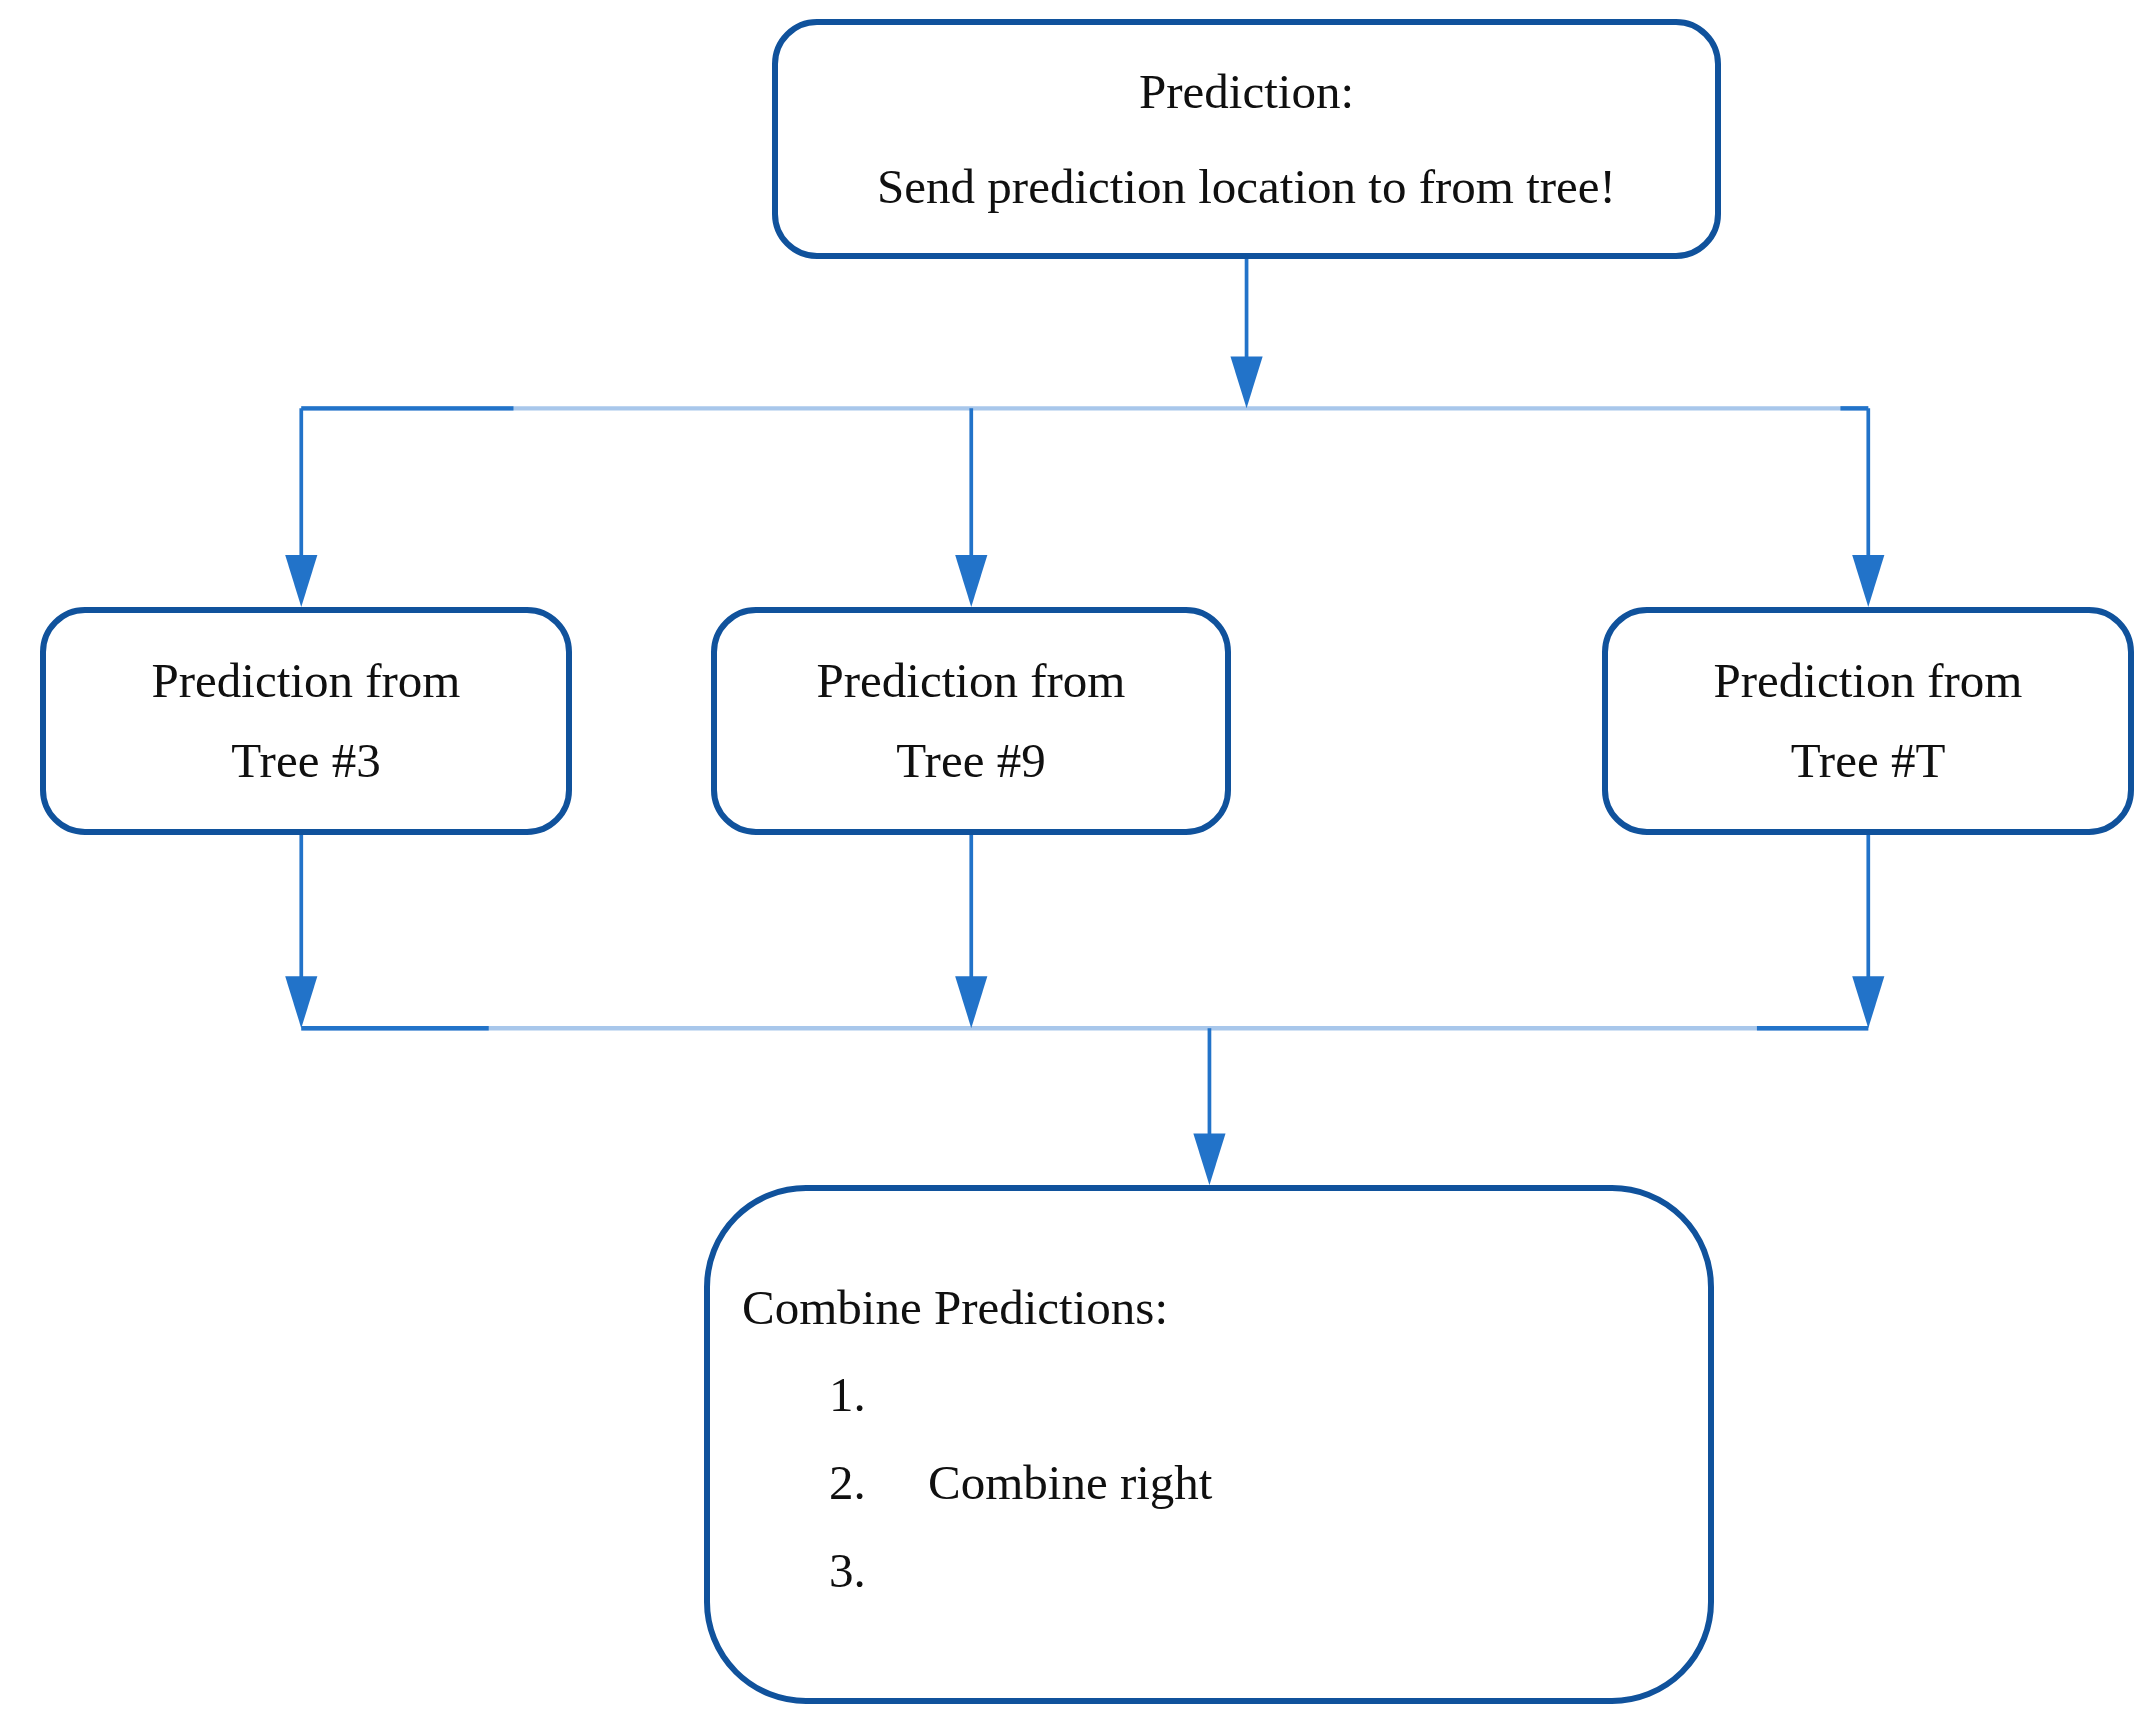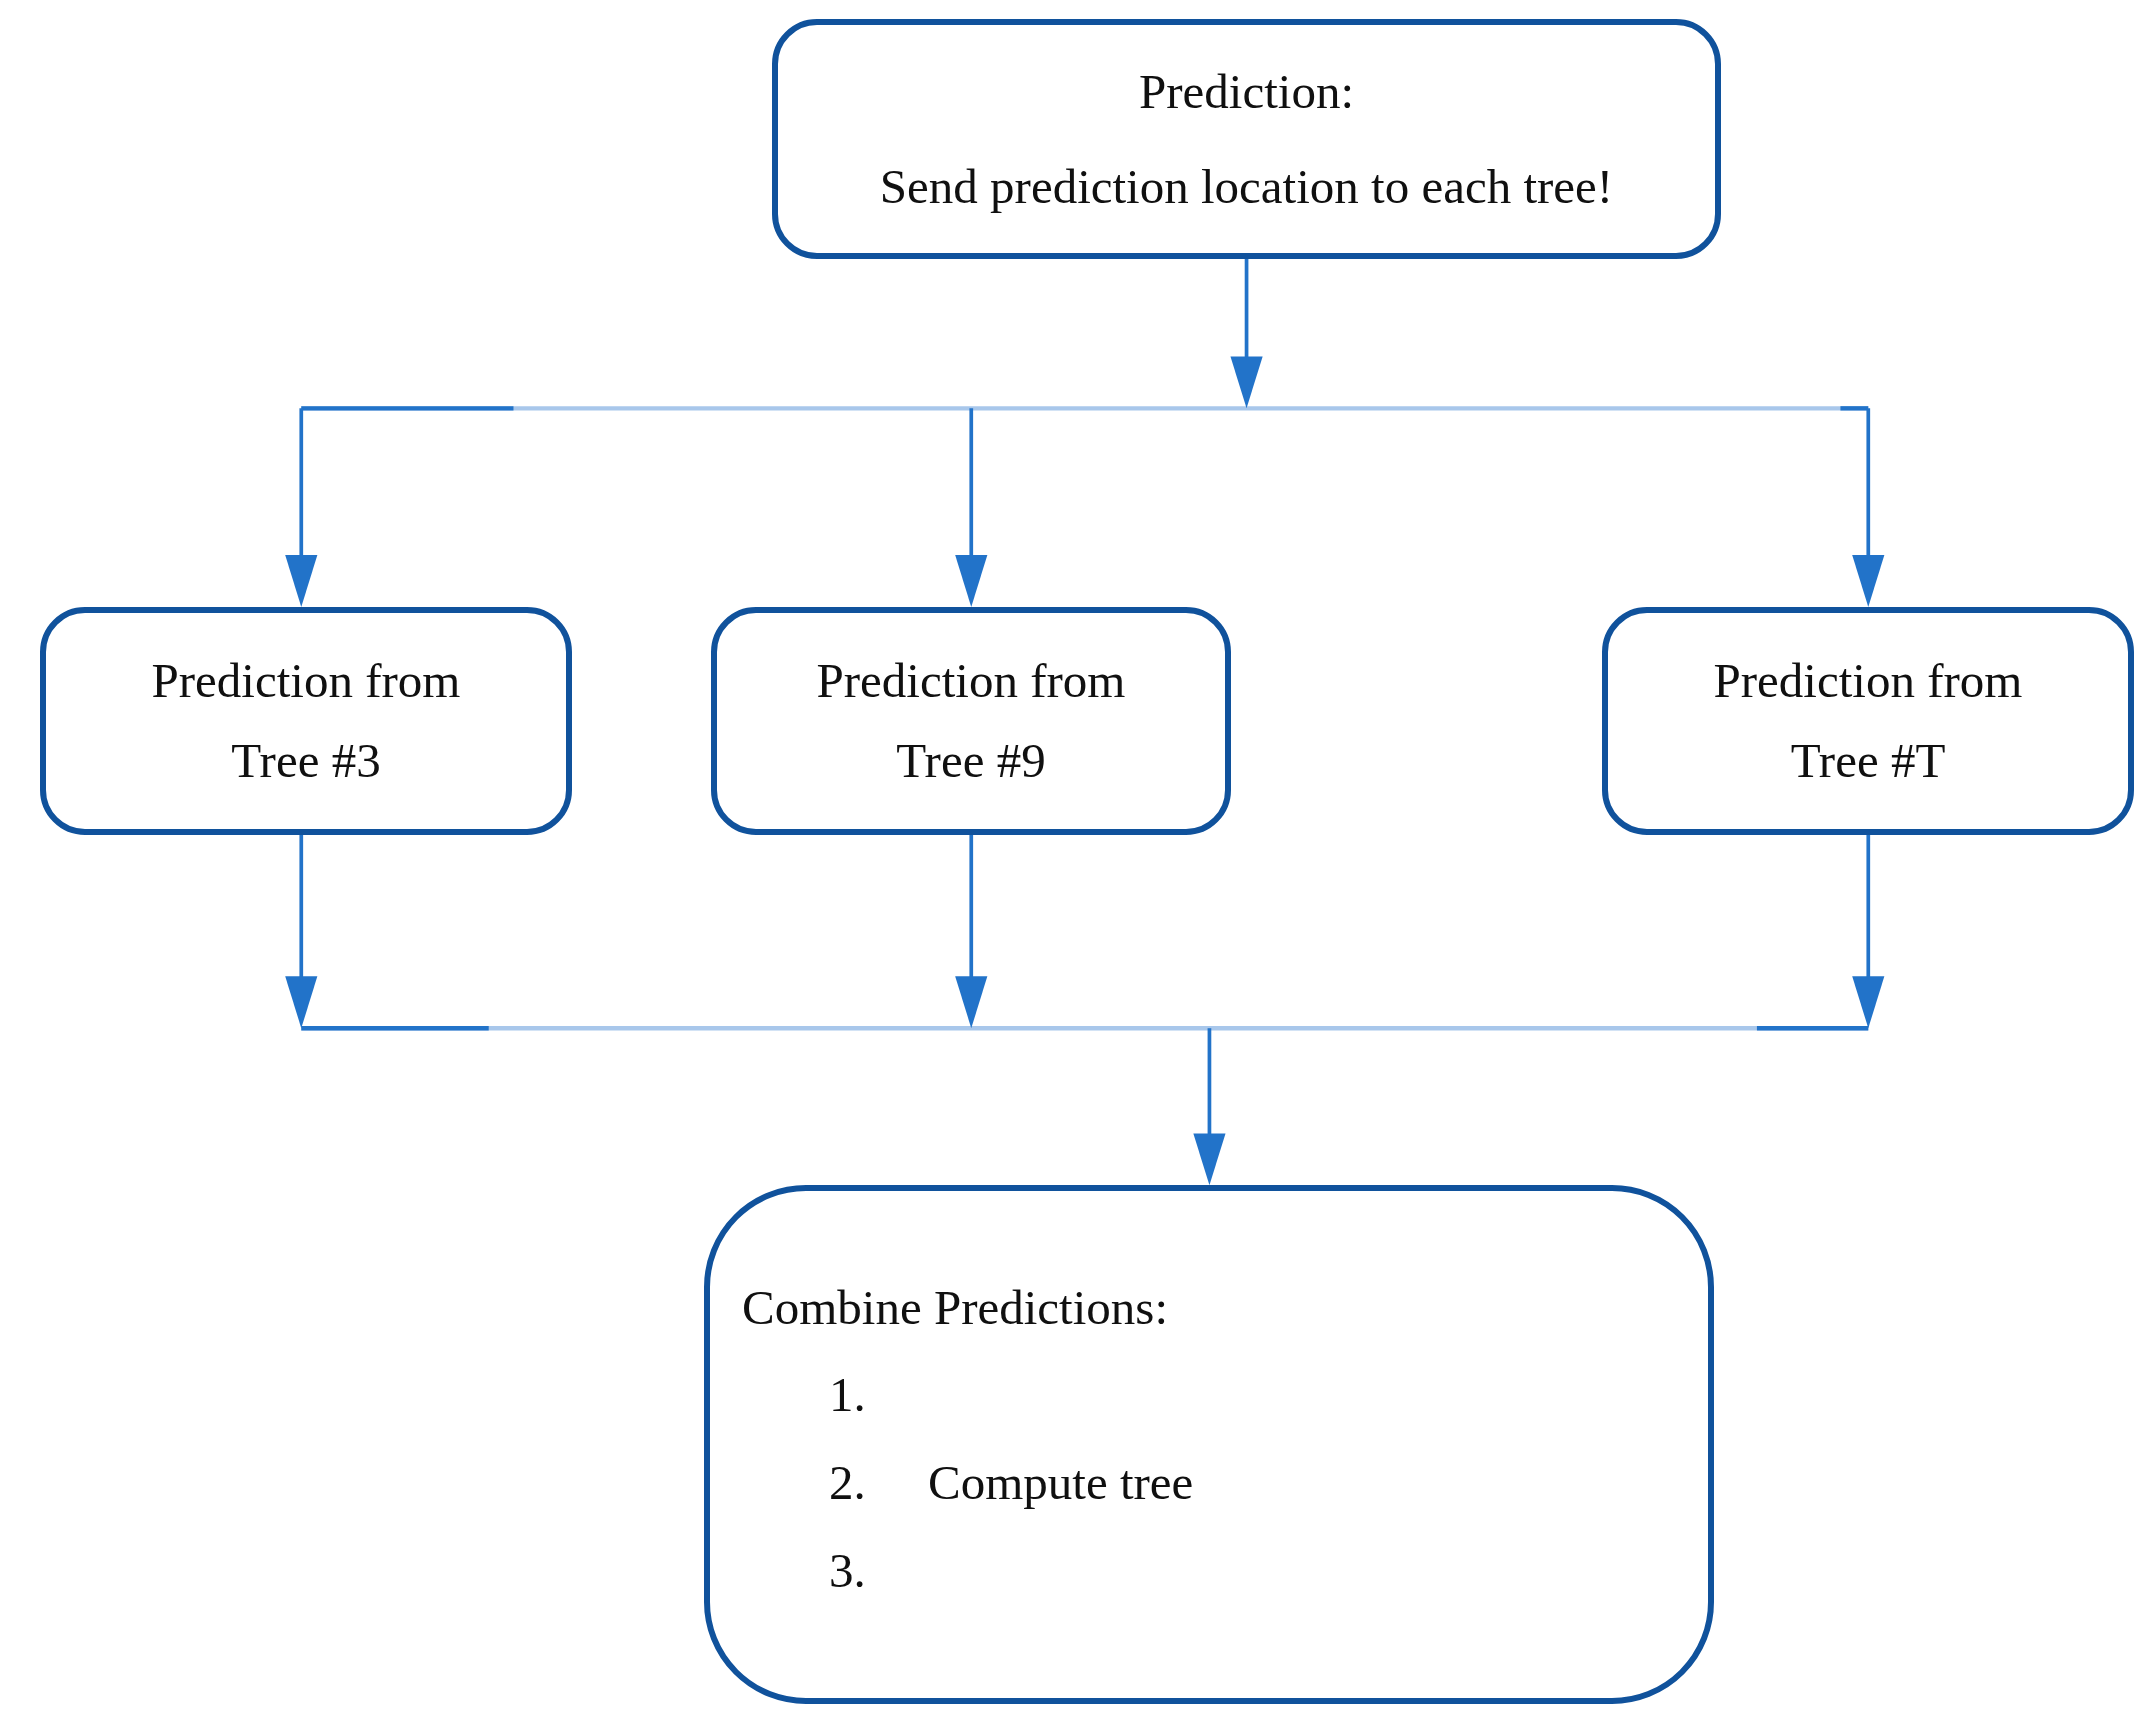--- a/index.html
+++ b/index.html
@@ -73,21 +73,21 @@
     <polygon points="1544,897 1596,897 1570,981" fill="#2273C9"></polygon>
     <polygon points="2994,897 3046,897 3020,981" fill="#2273C9"></polygon>
     <polygon points="461,1578 513,1578 487,1662" fill="#2273C9"></polygon>
     <polygon points="1544,1578 1596,1578 1570,1662" fill="#2273C9"></polygon>
     <polygon points="2994,1578 3046,1578 3020,1662" fill="#2273C9"></polygon>
     <polygon points="1929,1832 1981,1832 1955,1916" fill="#2273C9"></polygon>
   </svg>
 
   <div class="node small" id="node-top">
     <div>Prediction:</div>
-    <div>Send prediction location to each tree!</div>
+    <div>Send prediction location to from tree!</div>
   </div>
 
   <div class="node small" id="node-t1">
     <div>Prediction from</div>
     <div>Tree #3</div>
   </div>
   <div class="node small" id="node-t2">
     <div>Prediction from</div>
     <div>Tree #9</div>
   </div>
@@ -97,21 +97,21 @@
   </div>
 
   <div class="node" id="node-combine">
     <div class="heading">Combine Predictions:</div>
     <div class="olist">
       <div class="item">
         <span class="num">1.</span>
       </div>
       <div class="item">
         <span class="num">2.</span>
-        <span class="itext">Compute tree</span>
+        <span class="itext">Combine right</span>
       </div>
       <div class="item">
         <span class="num">3.</span>
       </div>
     </div>
   </div>
 
 </div>
 
 

